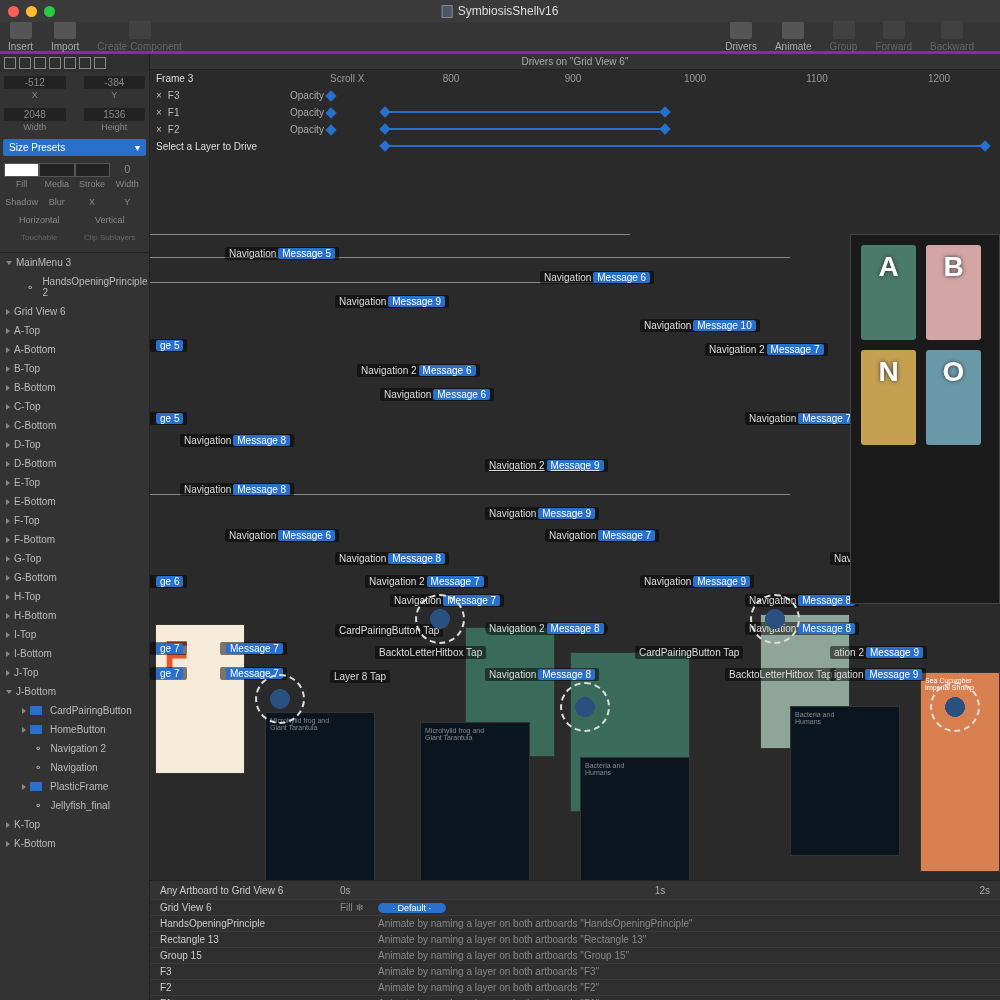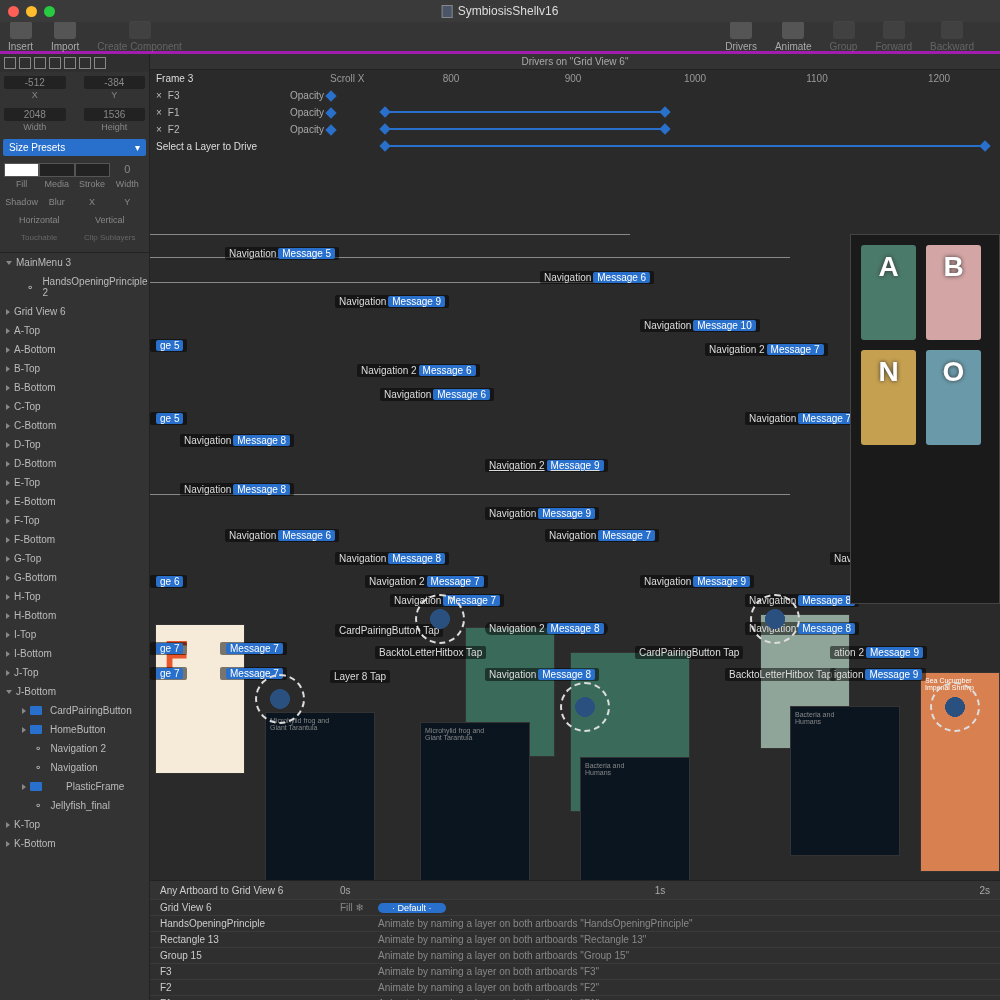--- a/index.html
+++ b/index.html
@@ -297,21 +297,21 @@
         <div class="layer-item child-item">
           <div class="disclosure"></div>
           <div class="folder-icon"></div>
           <span style="margin-left:4px;">HomeButton</span>
         </div>
         <div class="layer-item child-item"><span style="width:8px;"></span>⚬<span style="margin-left:4px;">Navigation 2</span></div>
         <div class="layer-item child-item"><span style="width:8px;"></span>⚬<span style="margin-left:4px;">Navigation</span></div>
         <div class="layer-item child-item">
           <div class="disclosure"></div>
           <div class="folder-icon"></div>
-          <span style="margin-left:20px;">PlasticFrame</span>
+          <span style="margin-left:4px;">PlasticFrame</span>
         </div>
         <div class="layer-item child-item"><span style="width:8px;"></span>⚬<span style="margin-left:4px;">Jellyfish_final</span></div>
         <div class="layer-item">
           <div class="disclosure "></div>
           <span>K-Top</span>
         </div>
         <div class="layer-item">
           <div class="disclosure "></div>
           <span>K-Bottom</span>
         </div>

